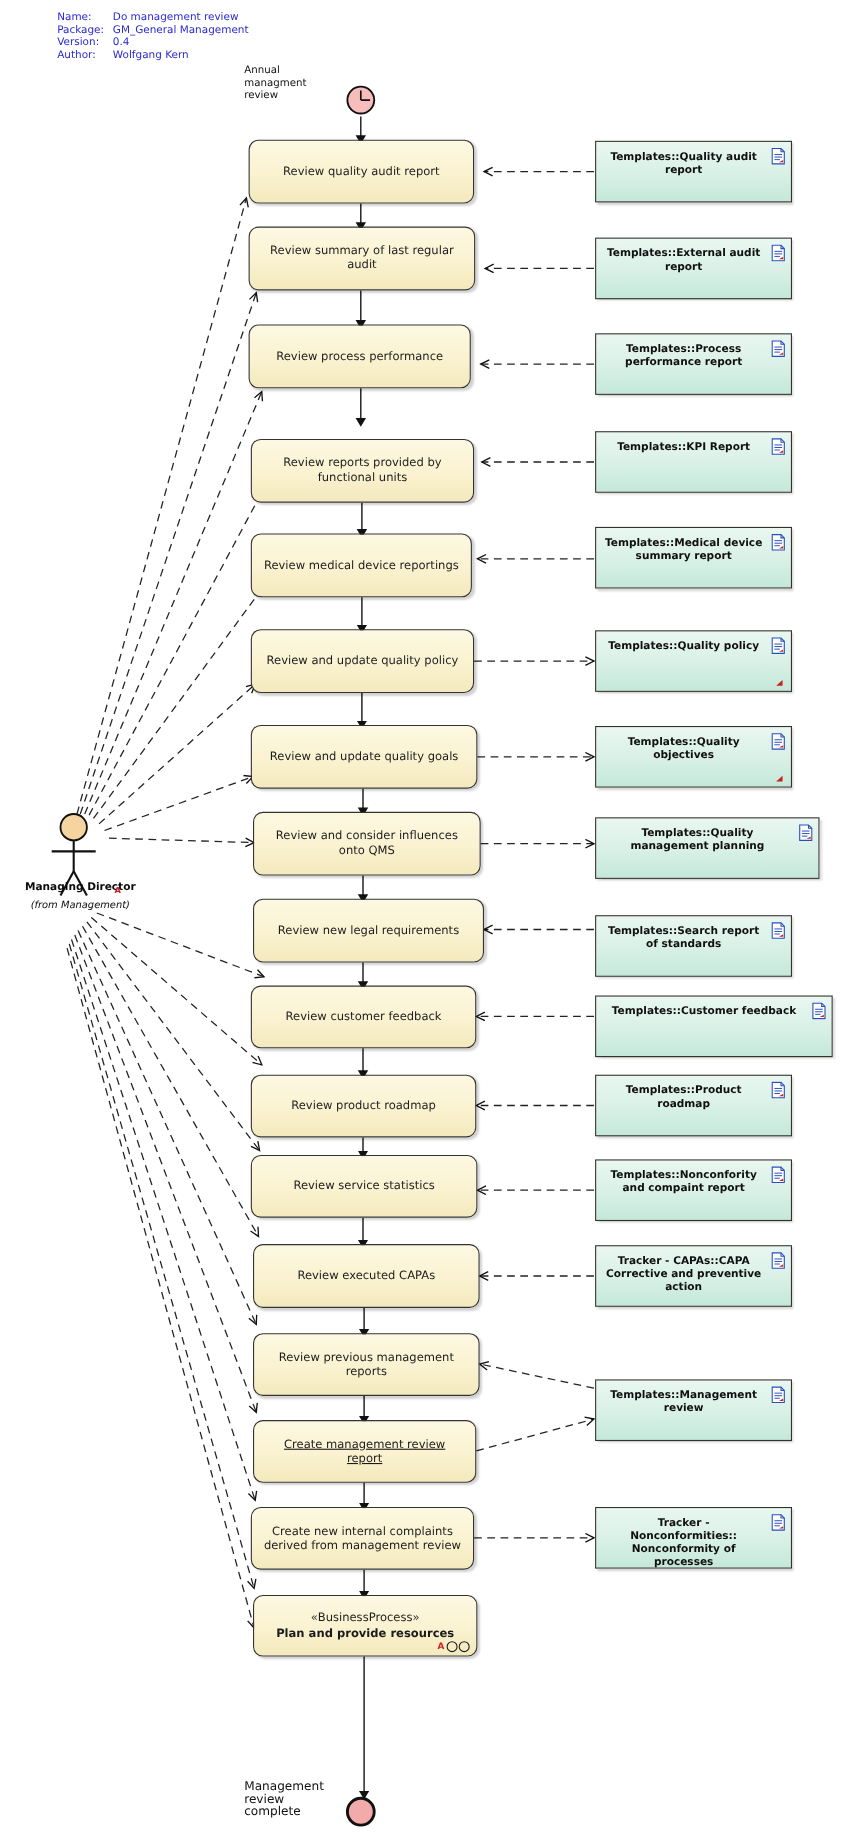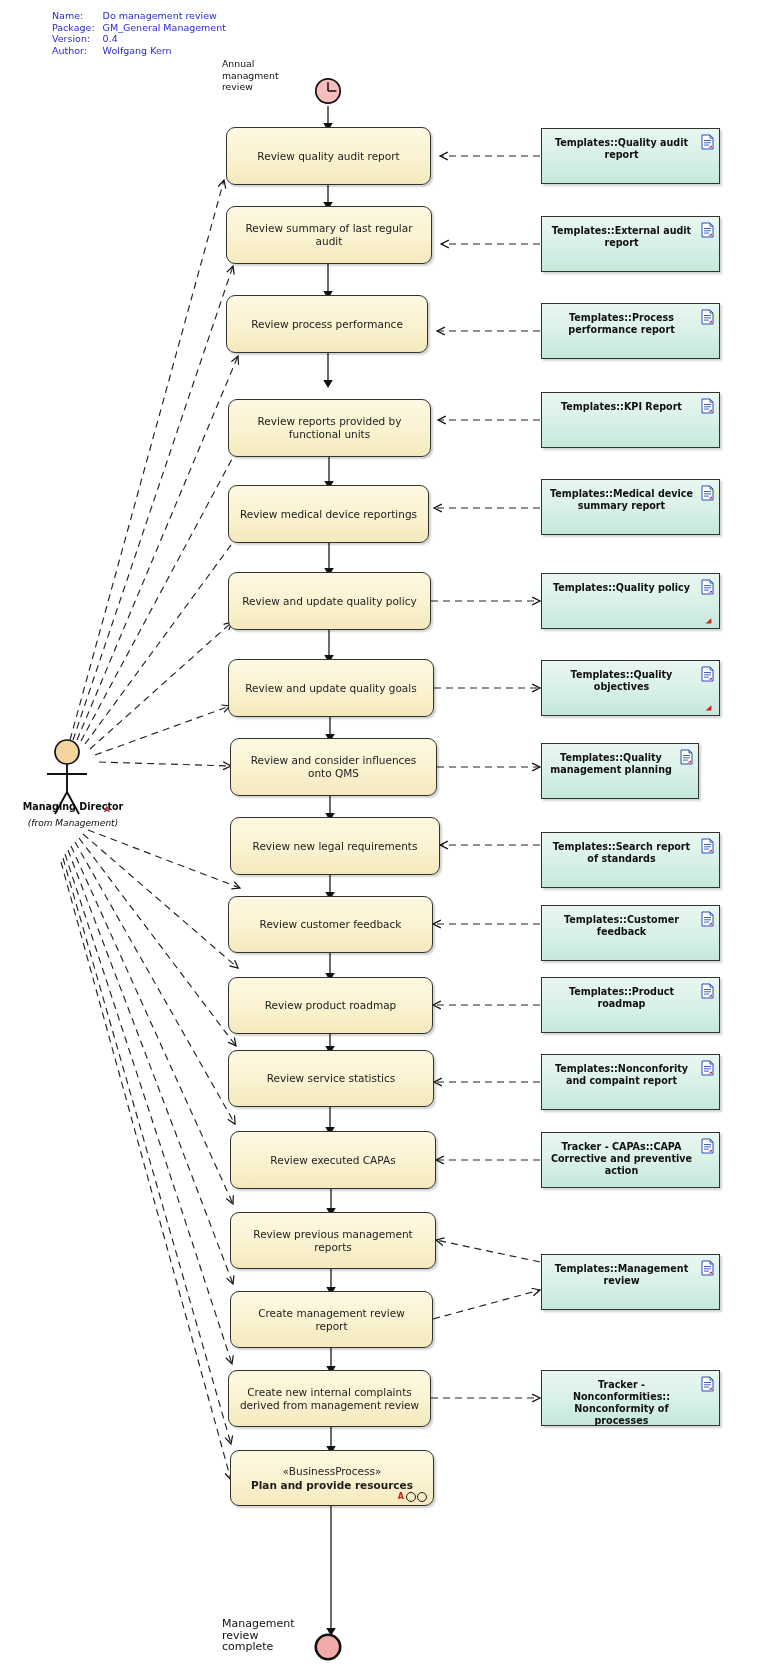--- a/index.html
+++ b/index.html
@@ -373,21 +373,21 @@
 </div>
 
 <div class="act" style="left:230px; top:1131px; width:206px; height:58px;">
   <span class="lbl">Review executed CAPAs</span>
 </div>
 
 <div class="act" style="left:230px; top:1212px; width:206px; height:57px;">
   <span class="lbl">Review previous management reports</span>
 </div>
 
-<div class="act" style="left:230px; top:1291px; width:203px; height:57px;">
+<div class="act" style="left:230px; top:1291px; width:203px; height:57px;text-decoration:underline;">
   <span class="lbl">Create management review report</span>
 </div>
 
 <div class="act" style="left:228px; top:1370px; width:203px; height:57px;">
   <span class="lbl">Create new internal complaints derived from management review</span>
 </div>
 
 <div class="act stereo" style="left:230px; top:1450px; width:204px; height:56px;">
   <span class="stereotype">«BusinessProcess»</span>
   <span class="strong">Plan and provide resources</span>
@@ -488,21 +488,21 @@
     <line x1="3" y1="6.5" x2="10" y2="6.5" stroke="#2a4fb8" stroke-width="0.9"></line>
     <line x1="3" y1="8.8" x2="10" y2="8.8" stroke="#2a4fb8" stroke-width="0.9"></line>
     <line x1="3" y1="11.1" x2="8" y2="11.1" stroke="#2a4fb8" stroke-width="0.9"></line>
     <path d="M7.2,13.6 L11,13.6 L11,11.4 Z" fill="#cc2020"></path>
   </svg>
   <svg class="redflag" viewBox="0 0 7 7">
     <path d="M0.6,6.4 L6.4,6.4 L6.4,1.2 Z" fill="#cc2020"></path>
   </svg>
 </div>
 
-<div class="doc" style="left:541px; top:743px; width:158px; height:56px;">
+<div class="doc" style="left:541px; top:743px; width:204px; height:56px;">
   <span class="lbl">Templates::Quality management planning</span>
   <svg class="pageicon" viewBox="0 0 13 16">
     <path d="M1,1 L9,1 L12,4 L12,15 L1,15 Z" fill="#ffffff" stroke="#2a4fb8" stroke-width="1"></path>
     <path d="M9,1 L9,4 L12,4" fill="none" stroke="#2a4fb8" stroke-width="1"></path>
     <line x1="3" y1="6.5" x2="10" y2="6.5" stroke="#2a4fb8" stroke-width="0.9"></line>
     <line x1="3" y1="8.8" x2="10" y2="8.8" stroke="#2a4fb8" stroke-width="0.9"></line>
     <line x1="3" y1="11.1" x2="8" y2="11.1" stroke="#2a4fb8" stroke-width="0.9"></line>
     <path d="M7.2,13.6 L11,13.6 L11,11.4 Z" fill="#cc2020"></path>
   </svg>
 </div>
@@ -512,21 +512,21 @@
   <svg class="pageicon" viewBox="0 0 13 16">
     <path d="M1,1 L9,1 L12,4 L12,15 L1,15 Z" fill="#ffffff" stroke="#2a4fb8" stroke-width="1"></path>
     <path d="M9,1 L9,4 L12,4" fill="none" stroke="#2a4fb8" stroke-width="1"></path>
     <line x1="3" y1="6.5" x2="10" y2="6.5" stroke="#2a4fb8" stroke-width="0.9"></line>
     <line x1="3" y1="8.8" x2="10" y2="8.8" stroke="#2a4fb8" stroke-width="0.9"></line>
     <line x1="3" y1="11.1" x2="8" y2="11.1" stroke="#2a4fb8" stroke-width="0.9"></line>
     <path d="M7.2,13.6 L11,13.6 L11,11.4 Z" fill="#cc2020"></path>
   </svg>
 </div>
 
-<div class="doc" style="left:541px; top:905px; width:179px; height:56px;">
+<div class="doc" style="left:541px; top:905px; width:216px; height:56px;">
   <span class="lbl">Templates::Customer feedback</span>
   <svg class="pageicon" viewBox="0 0 13 16">
     <path d="M1,1 L9,1 L12,4 L12,15 L1,15 Z" fill="#ffffff" stroke="#2a4fb8" stroke-width="1"></path>
     <path d="M9,1 L9,4 L12,4" fill="none" stroke="#2a4fb8" stroke-width="1"></path>
     <line x1="3" y1="6.5" x2="10" y2="6.5" stroke="#2a4fb8" stroke-width="0.9"></line>
     <line x1="3" y1="8.8" x2="10" y2="8.8" stroke="#2a4fb8" stroke-width="0.9"></line>
     <line x1="3" y1="11.1" x2="8" y2="11.1" stroke="#2a4fb8" stroke-width="0.9"></line>
     <path d="M7.2,13.6 L11,13.6 L11,11.4 Z" fill="#cc2020"></path>
   </svg>
 </div>

